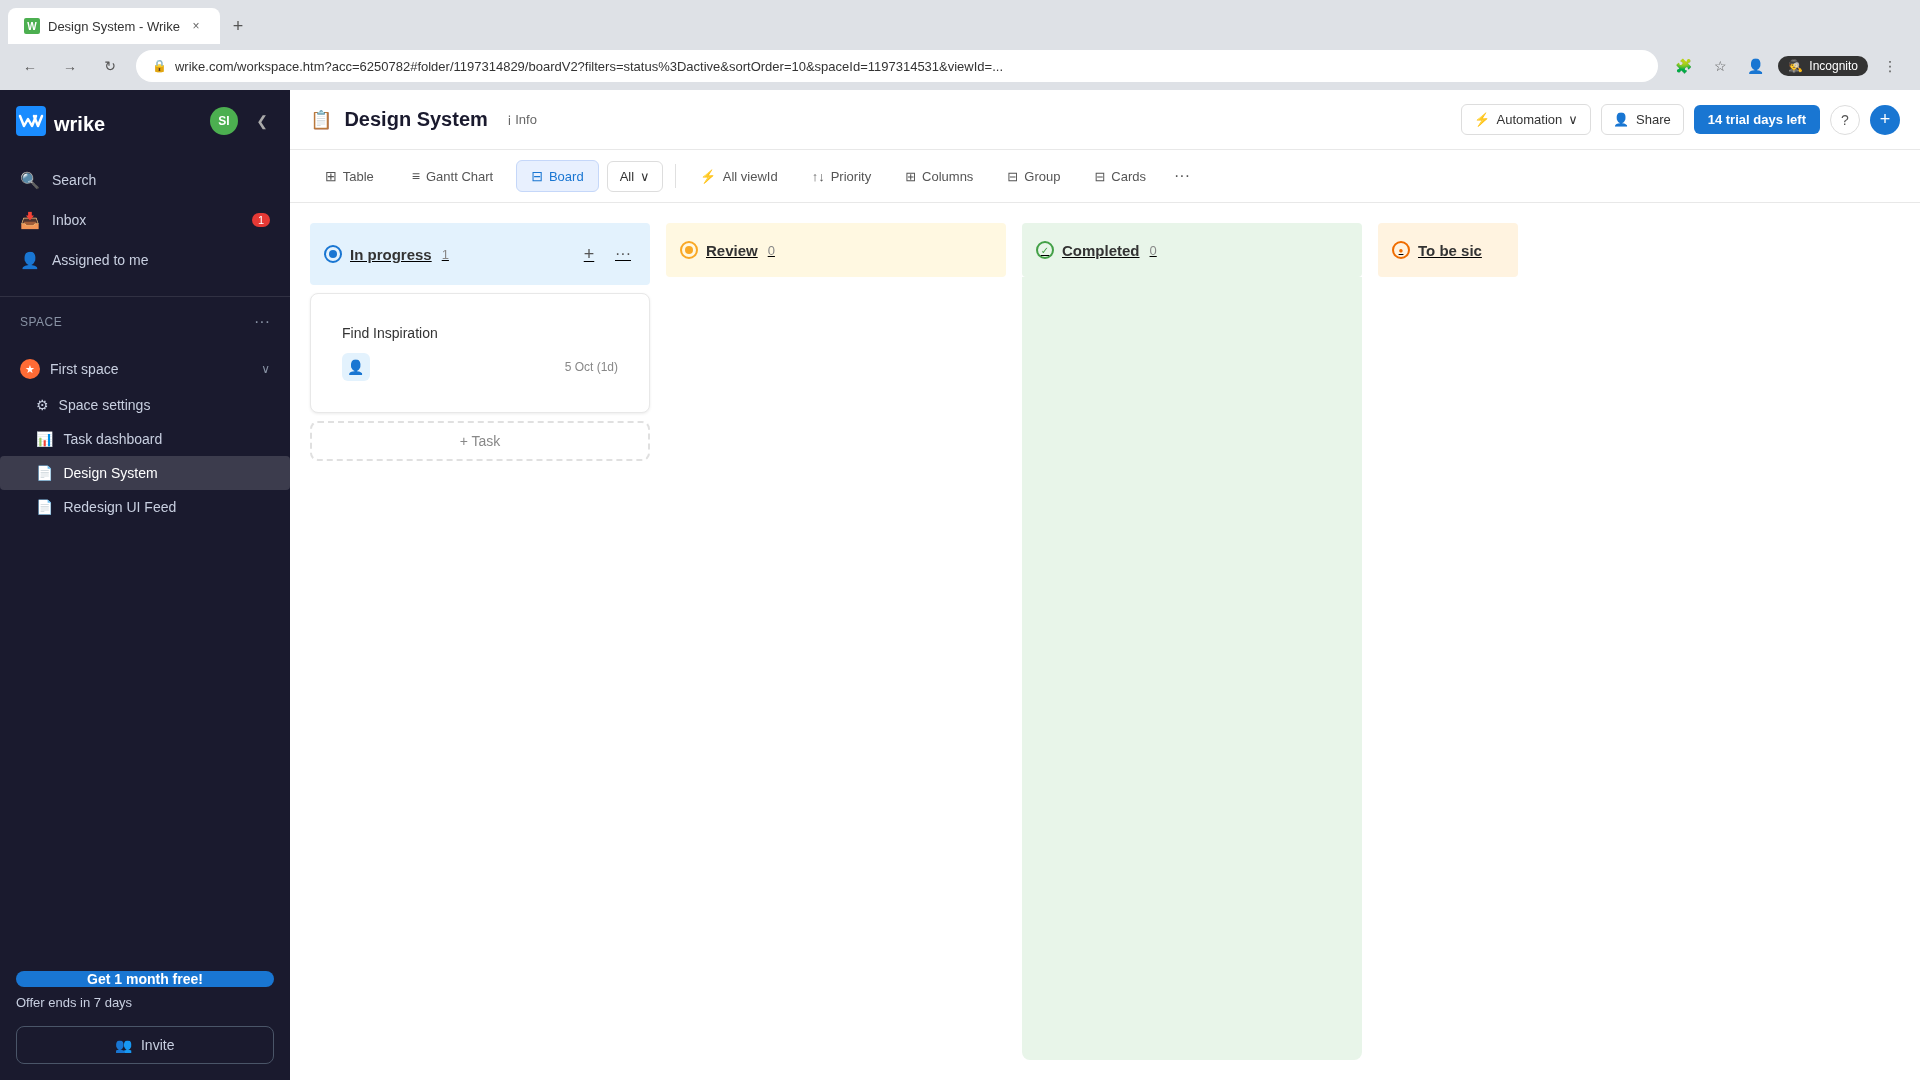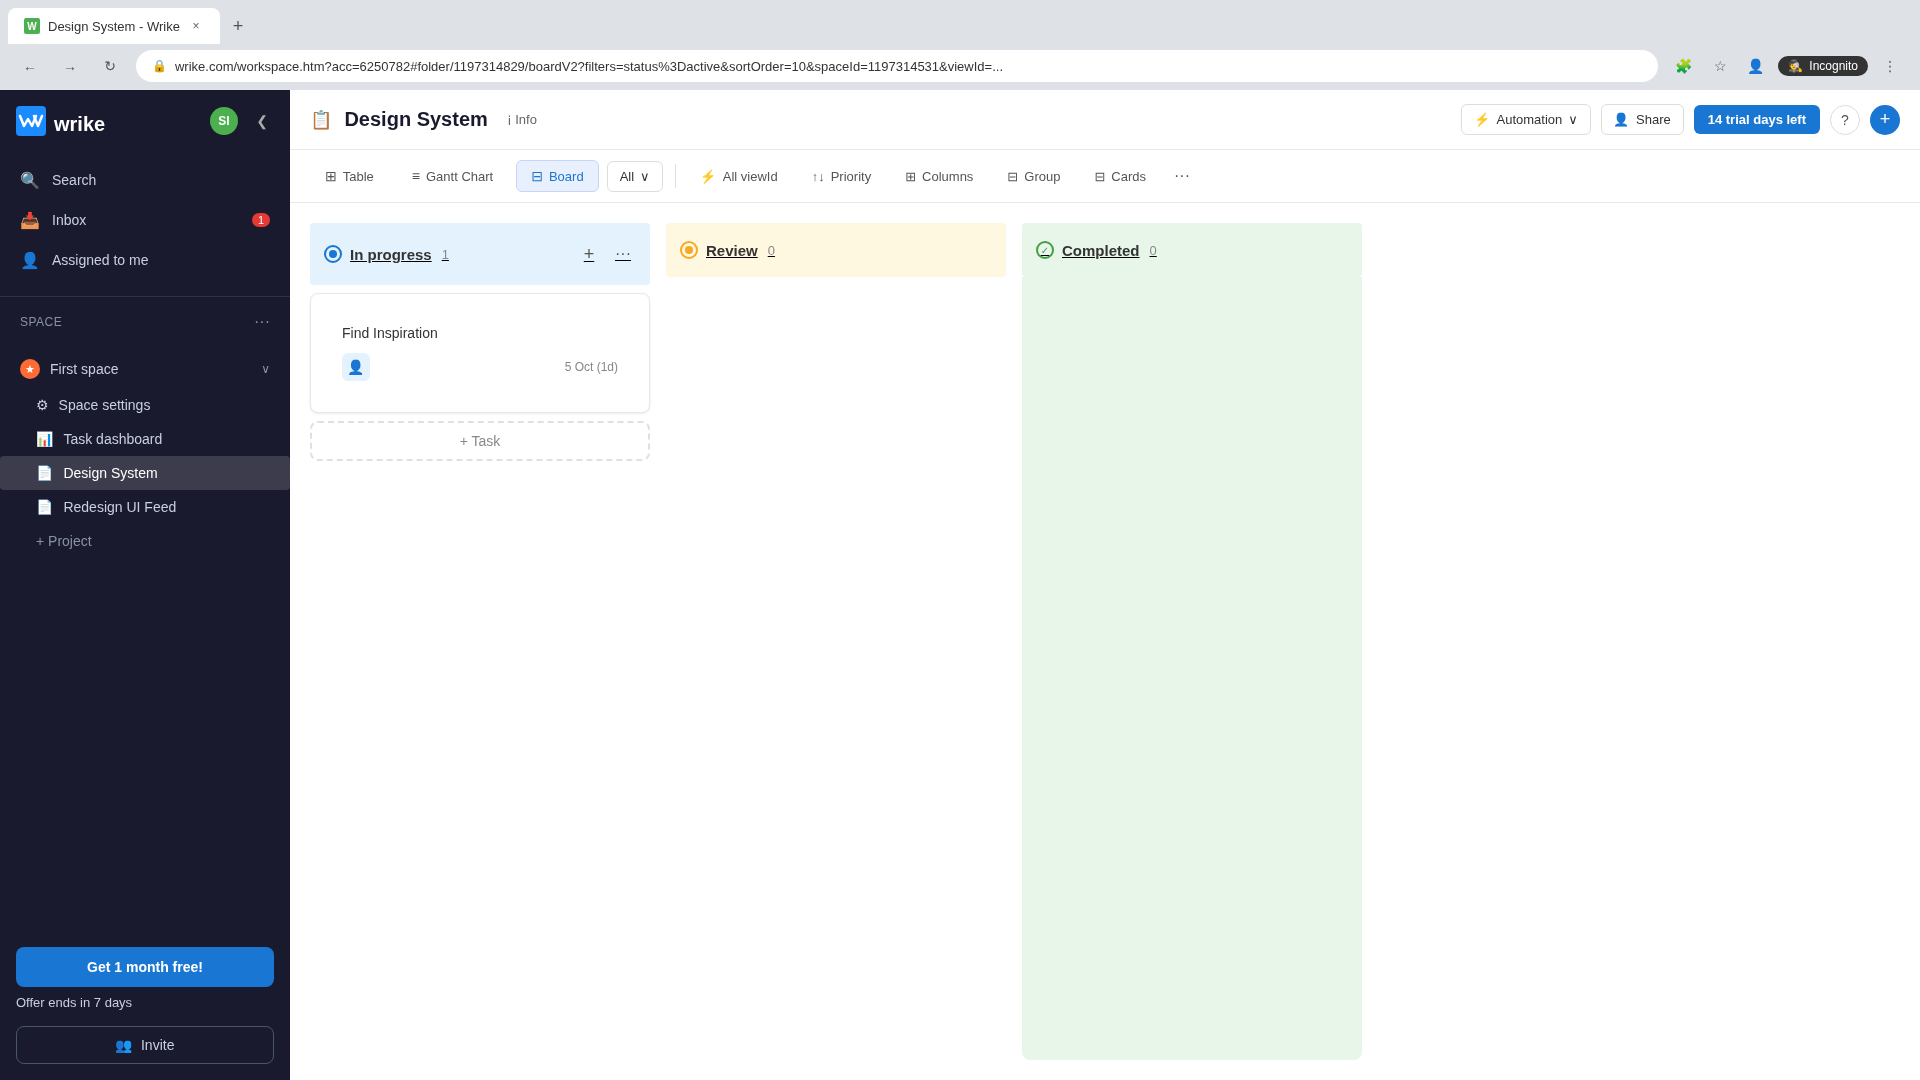--- a/index.html
+++ b/index.html
@@ -49,21 +49,21 @@
     .space-icon { width: 20px; height: 20px; border-radius: 50%; display: flex; align-items: center; justify-content: center; font-size: 11px; flex-shrink: 0; }
     .space-chevron { margin-left: auto; font-size: 12px; color: #8892a4; }
 
     .nav-tree-item { display: flex; align-items: center; gap: 10px; padding: 9px 20px 9px 36px; cursor: pointer; color: #c8cfe0; font-size: 14px; }
     .nav-tree-item.active { background: rgba(255,255,255,0.15); color: #fff; border-radius: 4px; }
     .nav-tree-item .item-icon { font-size: 14px; flex-shrink: 0; }
 
     .add-project-item { display: flex; align-items: center; gap: 10px; padding: 9px 20px 9px 36px; cursor: pointer; color: #8892a4; font-size: 14px; }
 
     .sidebar-footer { margin-top: auto; padding: 16px; }
-    .promo-btn { width: 100%; background: #1976d2; color: white; border: none; border-radius: 8px; padding: 12px; font-size: 14px; font-weight: 600; cursor: pointer; margin-bottom: 8px; }
+    .promo-btn { width: 100%; background: #1976d2; color: white; border: none; border-radius: 8px; font-size: 14px; font-weight: 600; cursor: pointer; margin-bottom: 8px; }
     .promo-sub { text-align: left; font-size: 13px; color: #c8cfe0; margin-bottom: 16px; }
     .invite-btn { width: 100%; background: transparent; border: 1px solid #4a5568; color: #c8cfe0; border-radius: 8px; padding: 10px; font-size: 14px; cursor: pointer; display: flex; align-items: center; justify-content: center; gap: 8px; }
 
     
     .main-content { flex: 1; display: flex; flex-direction: column; background: #fff; overflow: hidden; }
 
     
     .page-header { padding: 14px 20px; border-bottom: 1px solid #e8e8e8; display: flex; align-items: center; gap: 16px; }
     .page-header-left { display: flex; align-items: center; gap: 12px; flex: 1; }
     .page-icon { font-size: 18px; color: #555; }
@@ -218,23 +218,20 @@
       <span>Task dashboard</span>
     </div>
     <div class="nav-tree-item active">
       <span class="item-icon">📄</span>
       <span>Design System</span>
     </div>
     <div class="nav-tree-item">
       <span class="item-icon">📄</span>
       <span>Redesign UI Feed</span>
     </div>
-    <div class="add-project-item">
-      <span>+ Project</span>
-    </div>
 
     <div class="sidebar-footer">
       <button class="promo-btn">Get 1 month free!</button>
       <p class="promo-sub">Offer ends in 7 days</p>
       <button class="invite-btn">
         <span>👥</span>
         <span>Invite</span>
       </button>
     </div>
   </div>
@@ -342,16 +339,23 @@
 
       <div class="board-col-wrapper">
         <div class="column-header completed">
           <div class="col-status-icon completed"></div>
           <span class="col-title">Completed</span>
           <span class="col-count">0</span>
         </div>
         <div class="board-col-body completed-bg" style="min-height: 600px;"></div>
       </div>
 
+      <div class="board-col-wrapper" style="width: 140px;">
+        <div class="column-header to-be" style="overflow: hidden;">
+          <div class="col-status-icon to-be"></div>
+          <span class="col-title">To be sic</span>
+        </div>
+        <div class="board-col-body default-bg" style="min-height: 500px;"></div>
+      </div>
 
     </div>
   </div>
 </div>
 
 </body></html>

